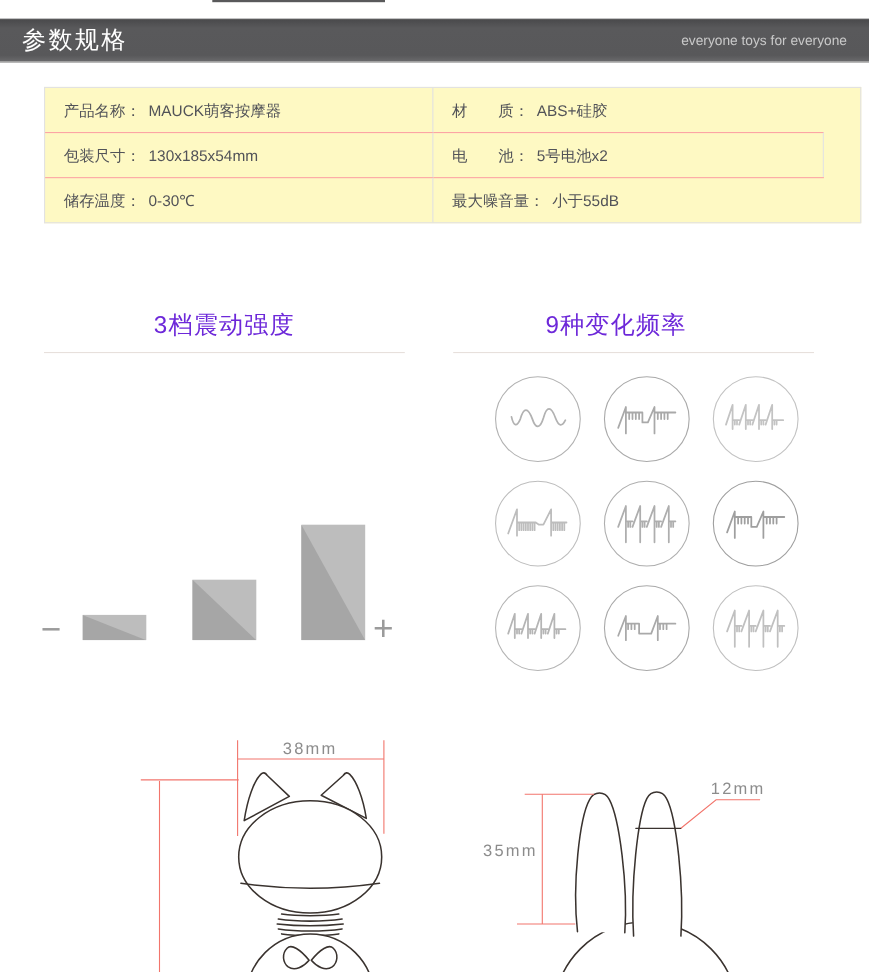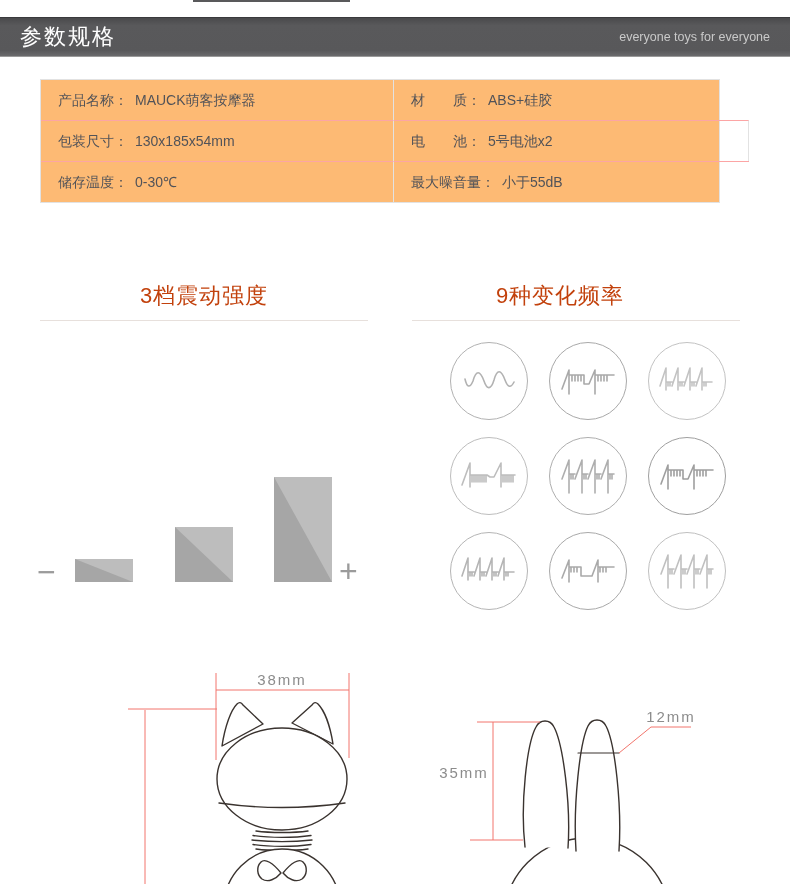--- a/index.html
+++ b/index.html
@@ -6,29 +6,29 @@
   .page{position:relative;width:790px;height:884px;background:#ffffff;overflow:hidden;
         font-family:"Liberation Sans",sans-serif;}
   .top-sliver{position:absolute;left:193px;top:0;width:157px;height:2px;background:#59595b;}
   .header-bar{position:absolute;left:0;top:17px;width:790px;height:40px;
       background:linear-gradient(#4a4a4c,#59595b 20%,#58585a 85%,#6a6a6c);
       border-top:1px solid #3a3a3c;border-bottom:1px solid #9a9a9a;
       display:flex;align-items:center;justify-content:space-between;box-sizing:border-box;
       padding:0 20px;}
   .header-title{color:#ffffff;font-size:22px;font-weight:normal;letter-spacing:2px;}
   .header-tagline{color:#c9c9c9;font-size:12.5px;}
-  .spec-table{position:absolute;left:40px;top:79px;width:680px;display:grid;
-      grid-template-columns:353px 355px;border:1px solid #e2e2e2;box-sizing:border-box;background:#fdba74;}
+  .spec-table{position:absolute;left:40px;top:79px;width:743px;display:grid;
+      grid-template-columns:353px 355px;border:1px solid #e2e2e2;box-sizing:border-box;background:#fef9c3;}
   .cell{height:40px;line-height:40px;padding-left:17px;font-size:14px;color:#525358;
       white-space:nowrap;border-top:1px solid #fca5a5;overflow:hidden;}
   .cell:nth-child(-n+2){border-top:none;}
   .cell.left{border-right:1px solid #e2e2e2;}
   .cell .val{margin-left:7px;}
   .sec-title{position:absolute;width:328px;top:281px;text-align:center;font-size:22px;
-      color:#c2410c;font-weight:400;letter-spacing:1px;}
+      color:#6d28d9;font-weight:400;letter-spacing:1px;}
   .sec-title.l{left:40px;} .sec-title.r{left:396px;}
   .sec-line{position:absolute;top:320px;width:328px;height:1px;background:#e7e0dc;}
   .sec-line.l{left:40px;} .sec-line.r{left:412px;}
   .sign{position:absolute;color:#9b9b9b;font-size:32px;line-height:1;}
   .sign.minus{left:37px;top:556px;}
   .sign.plus{left:339px;top:555px;}
   #bars-svg{position:absolute;left:75px;top:476px;}
   .wave-grid{position:absolute;left:450px;top:342px;display:grid;
       grid-template-columns:repeat(3,78px);grid-auto-rows:78px;column-gap:21px;row-gap:17px;}
   .wave-cell{width:78px;height:78px;border:1.5px solid #b5b5b5;border-radius:50%;

